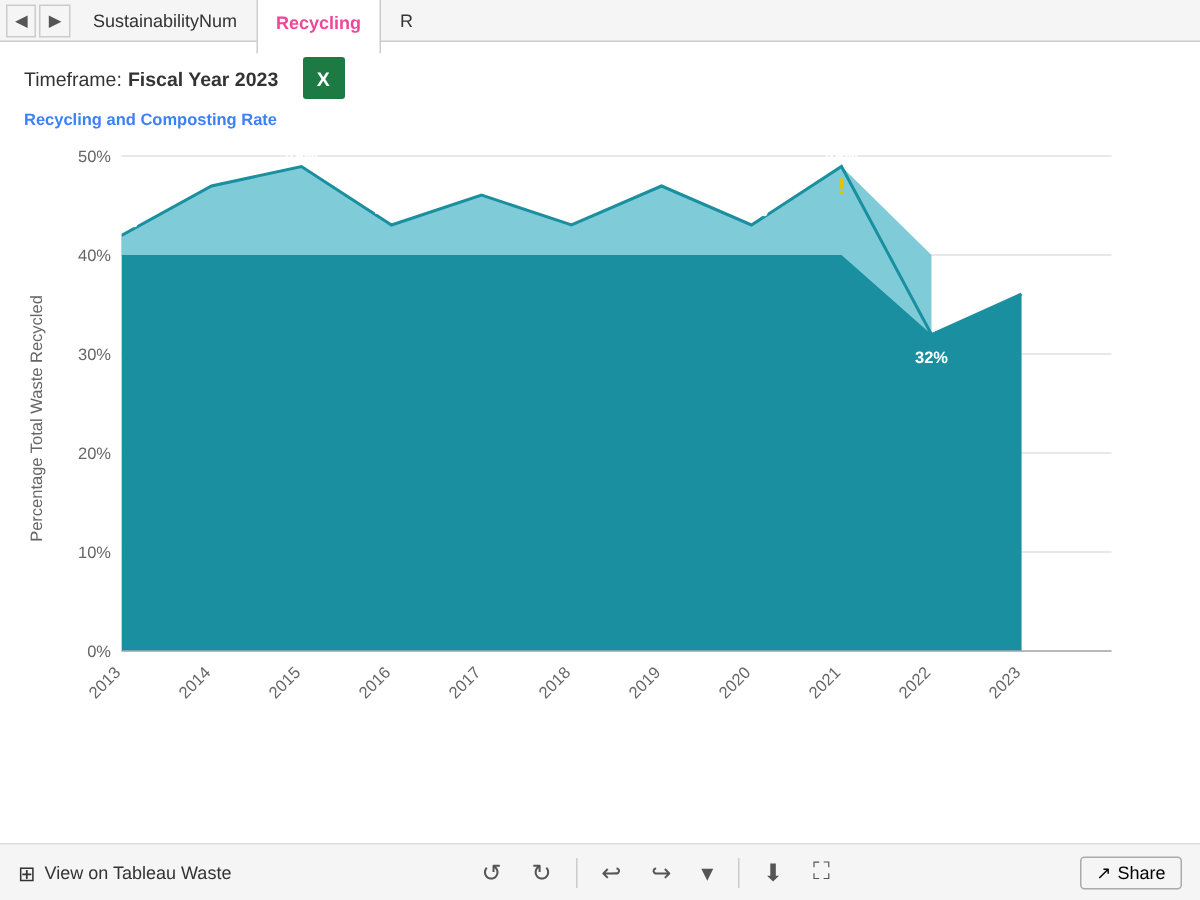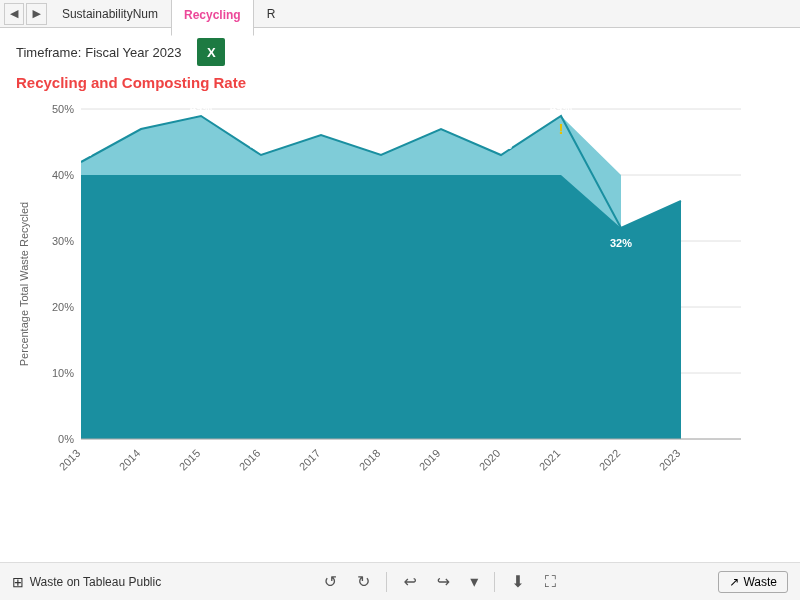--- a/index.html
+++ b/index.html
@@ -54,40 +54,40 @@
     
     .timeframe-row {
       display: flex;
       align-items: center;
       margin-bottom: 8px;
       font-size: 13px;
       color: #333;
       text-align: right;
     }
     .timeframe-label { font-weight: normal; margin-right: 4px; }
-    .timeframe-value { font-weight: normal; }
+    .timeframe-value { font-weight: bold; }
     .excel-icon {
       width: 28px; height: 28px;
       background: #1d7a42;
       display: inline-flex;
       align-items: center;
       justify-content: center;
       color: #fff;
       font-weight: bold;
       font-size: 13px;
       margin-left: 16px;
       border-radius: 2px;
       cursor: pointer;
     }
 
     
     .chart-title {
-      font-size: 15px;
+      font-size: 11px;
       font-weight: bold;
-      color: #ef4444;
+      color: #3b82f6;
       margin-bottom: 8px;
     }
 
     
     .chart-container {
       position: relative;
       width: 760px;
       height: 420px;
     }
 
@@ -240,32 +240,32 @@
       <text transform="rotate(-45, 545, 355)" x="545" y="355" text-anchor="end" font-size="11" fill="#666">2021</text>
       <text transform="rotate(-45, 605, 355)" x="605" y="355" text-anchor="end" font-size="11" fill="#666">2022</text>
       <text transform="rotate(-45, 665, 355)" x="665" y="355" text-anchor="end" font-size="11" fill="#666">2023</text>
     </svg>
   </div>
 </div>
 
 <div class="bottom-toolbar">
   <div class="bottom-left">
     <span style="font-size:14px;">⊞</span>
-    <span>Waste on Tableau Public</span>
+    <span>View on Tableau Waste</span>
   </div>
   <div class="bottom-center">
     <button class="toolbar-btn" title="Undo">↺</button>
     <button class="toolbar-btn" title="Redo">↻</button>
     <div class="toolbar-sep"></div>
     <button class="toolbar-btn" title="Revert">↩</button>
     <button class="toolbar-btn" title="Forward">↪</button>
     <button class="toolbar-btn" title="Pause">▾</button>
     <div class="toolbar-sep"></div>
     <button class="toolbar-btn" title="Download">⬇</button>
     <button class="toolbar-btn" title="Fullscreen">⛶</button>
   </div>
   <div class="bottom-right">
     <button class="share-btn">
       <span>↗</span>
-      <span>Waste</span>
+      <span>Share</span>
     </button>
   </div>
 </div>
 
 </body></html>

